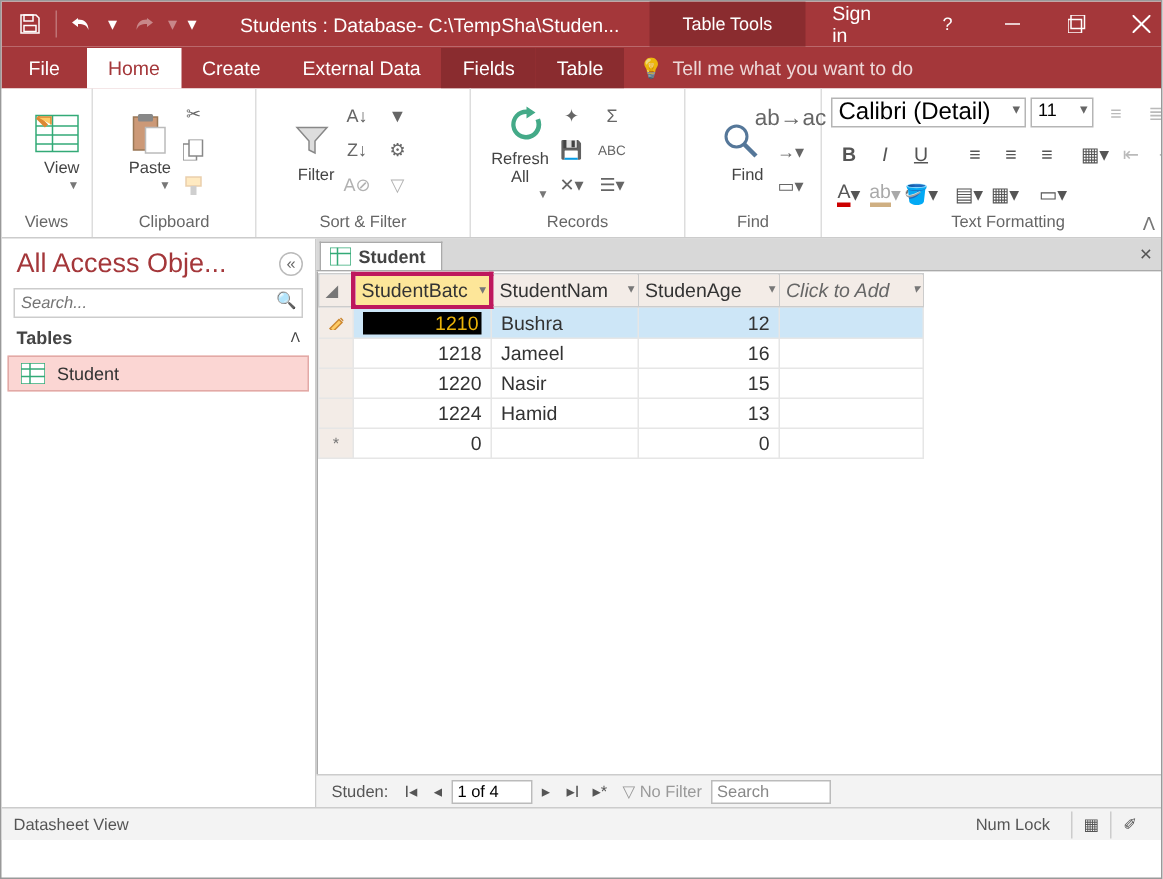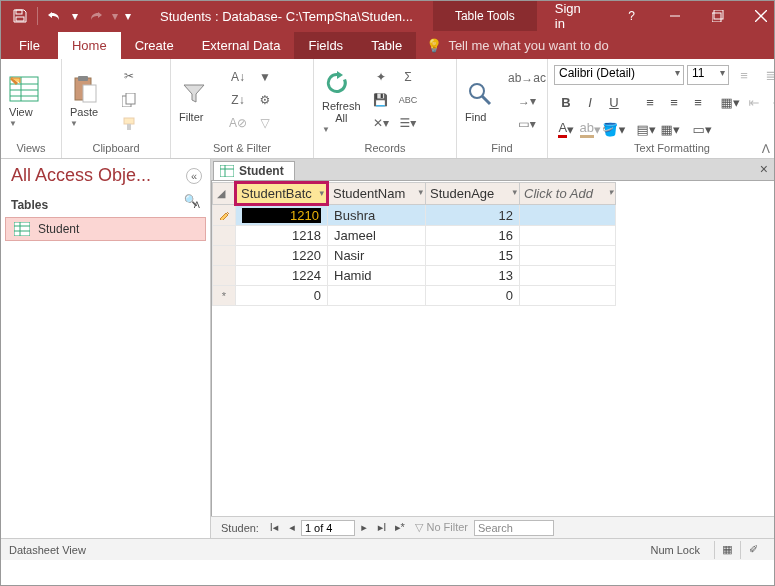--- a/index.html
+++ b/index.html
@@ -19,29 +19,29 @@
   .tab.file { padding: 6px 18px; }
   .tab.active { background:#fff; color:#a4373a; }
   .tab.ctx { background:#8a2c2f; }
   .tell-me { display:flex; align-items:center; gap:6px; padding: 6px 10px; color: rgba(255,255,255,.8); font-size:13px;}
   
   .ribbon { height: 100px; border-bottom:1px solid #ccc; display:flex; position:relative; background:#fff;}
   .ribbon-collapse { position:absolute; right:4px; bottom:2px; font-size:12px; color:#777;}
   .group { display:flex; flex-direction:column; padding: 2px 6px; border-right:1px solid #ddd;}
   .group-body { flex:1; display:flex; align-items:center; gap:2px; }
   .group-label { text-align:center; font-size:11px; color:#666; padding:1px 0 2px; position:relative;}
-  .big-btn { display:flex; flex-direction:column; align-items:flex-start; justify-content:center; width:48px; padding:2px; gap:2px; color:#444;}
+  .big-btn { display:flex; flex-direction:column; align-items:flex-end; justify-content:center; width:48px; padding:2px; gap:2px; color:#444;}
   .big-btn span { font-size:11px; text-align:center; line-height:1.1;}
   .icon-box { width:30px; height:30px; display:flex; align-items:center; justify-content:center;}
   .small-grid { display:grid; grid-template-columns: repeat(2, 22px); grid-auto-rows:22px; gap:2px; }
   .small-grid3 { display:grid; grid-template-columns: repeat(3, 26px); grid-auto-rows:22px; gap:1px; }
   .sbtn { width:22px; height:20px; display:flex; align-items:center; justify-content:center; color:#666;}
   
   .font-row { display:flex; gap:3px; align-items:center;}
-  .font-combo { border:1px solid #b5b5b5; height:20px; padding:0 16px 0 4px; font-size:12px; width:130px; background:#fff; position:relative;}
+  .font-combo { border:1px solid #b5b5b5; height:20px; padding:0 16px 0 4px; font-size:16px; width:130px; background:#fff; position:relative;}
   .font-combo::after{content:"▾"; position:absolute; right:3px; top:1px; font-size:10px; color:#666;}
   .size-combo { border:1px solid #b5b5b5; height:20px; width:42px; padding:0 14px 0 4px; font-size:12px; background:#fff; position:relative;}
   .size-combo::after{content:"▾"; position:absolute; right:3px; top:1px; font-size:10px; color:#666;}
   .fmt-row { display:flex; gap:0; align-items:center; margin-top:3px;}
   .fmt-btn { width:24px; height:22px; display:flex; align-items:center; justify-content:center; color:#555; font-size:13px;}
   
   .workspace { display:flex; height: 379px; }
   .navpane { width:210px; border-right:1px solid #ccc; background:#fff; display:flex; flex-direction:column;}
   .nav-header { padding: 6px 8px 4px 10px; font-size:18px; color:#a4373a; font-family:"Segoe UI Light","Segoe UI"; display:flex; align-items:center; justify-content:space-between;}
   .nav-header .chev { font-size:11px; color:#666; border:1px solid #bbb; border-radius:50%; width:16px; height:16px; display:flex; align-items:center; justify-content:center;}
@@ -259,21 +259,21 @@
       <div class="big-btn">
         <div class="icon-box">
             <svg width="26" height="26">
               <circle cx="10" cy="10" r="7" fill="none" stroke="#579" stroke-width="2"></circle>
               <line x1="15" y1="15" x2="23" y2="23" stroke="#579" stroke-width="3"></line>
             </svg>
           </div>
         <span>Find</span>
       </div>
       <div style="display:flex;flex-direction:column;gap:3px">
-        <div class="sbtn" style="font-size:12px;width:28px">ab→ac</div>
+        <div class="sbtn" style="font-size:15px;width:28px">ab→ac</div>
         <div class="sbtn" style="width:28px">→▾</div>
         <div class="sbtn" style="width:28px">▭▾</div>
       </div>
     </div>
     <div class="group-label">Find</div>
   </div>
 
   <div class="group" style="flex:1;border-right:none">
     <div class="group-body" style="flex-direction:column;align-items:flex-start;justify-content:center;gap:2px;padding-top:2px">
       <div class="font-row">
@@ -317,20 +317,21 @@
   <div class="ribbon-collapse">ᐱ</div>
 </div>
 
 <div class="workspace">
   <div class="navpane">
     <div class="nav-header">
       <span>All Access Obje...</span>
       <span class="chev">«</span>
     </div>
     <div class="search-row">
+      <input class="search-input" placeholder="Search..." style="">
       <span class="mag">🔍</span>
     </div>
     <div class="nav-group">
       <b>Tables</b>
       <span style="font-size:9px">ᐱ</span>
     </div>
     <div class="nav-item">
       <span>
           <svg width="16" height="14">
             <rect x="0" y="0" width="16" height="14" fill="#fff" stroke="#3a7"></rect>

